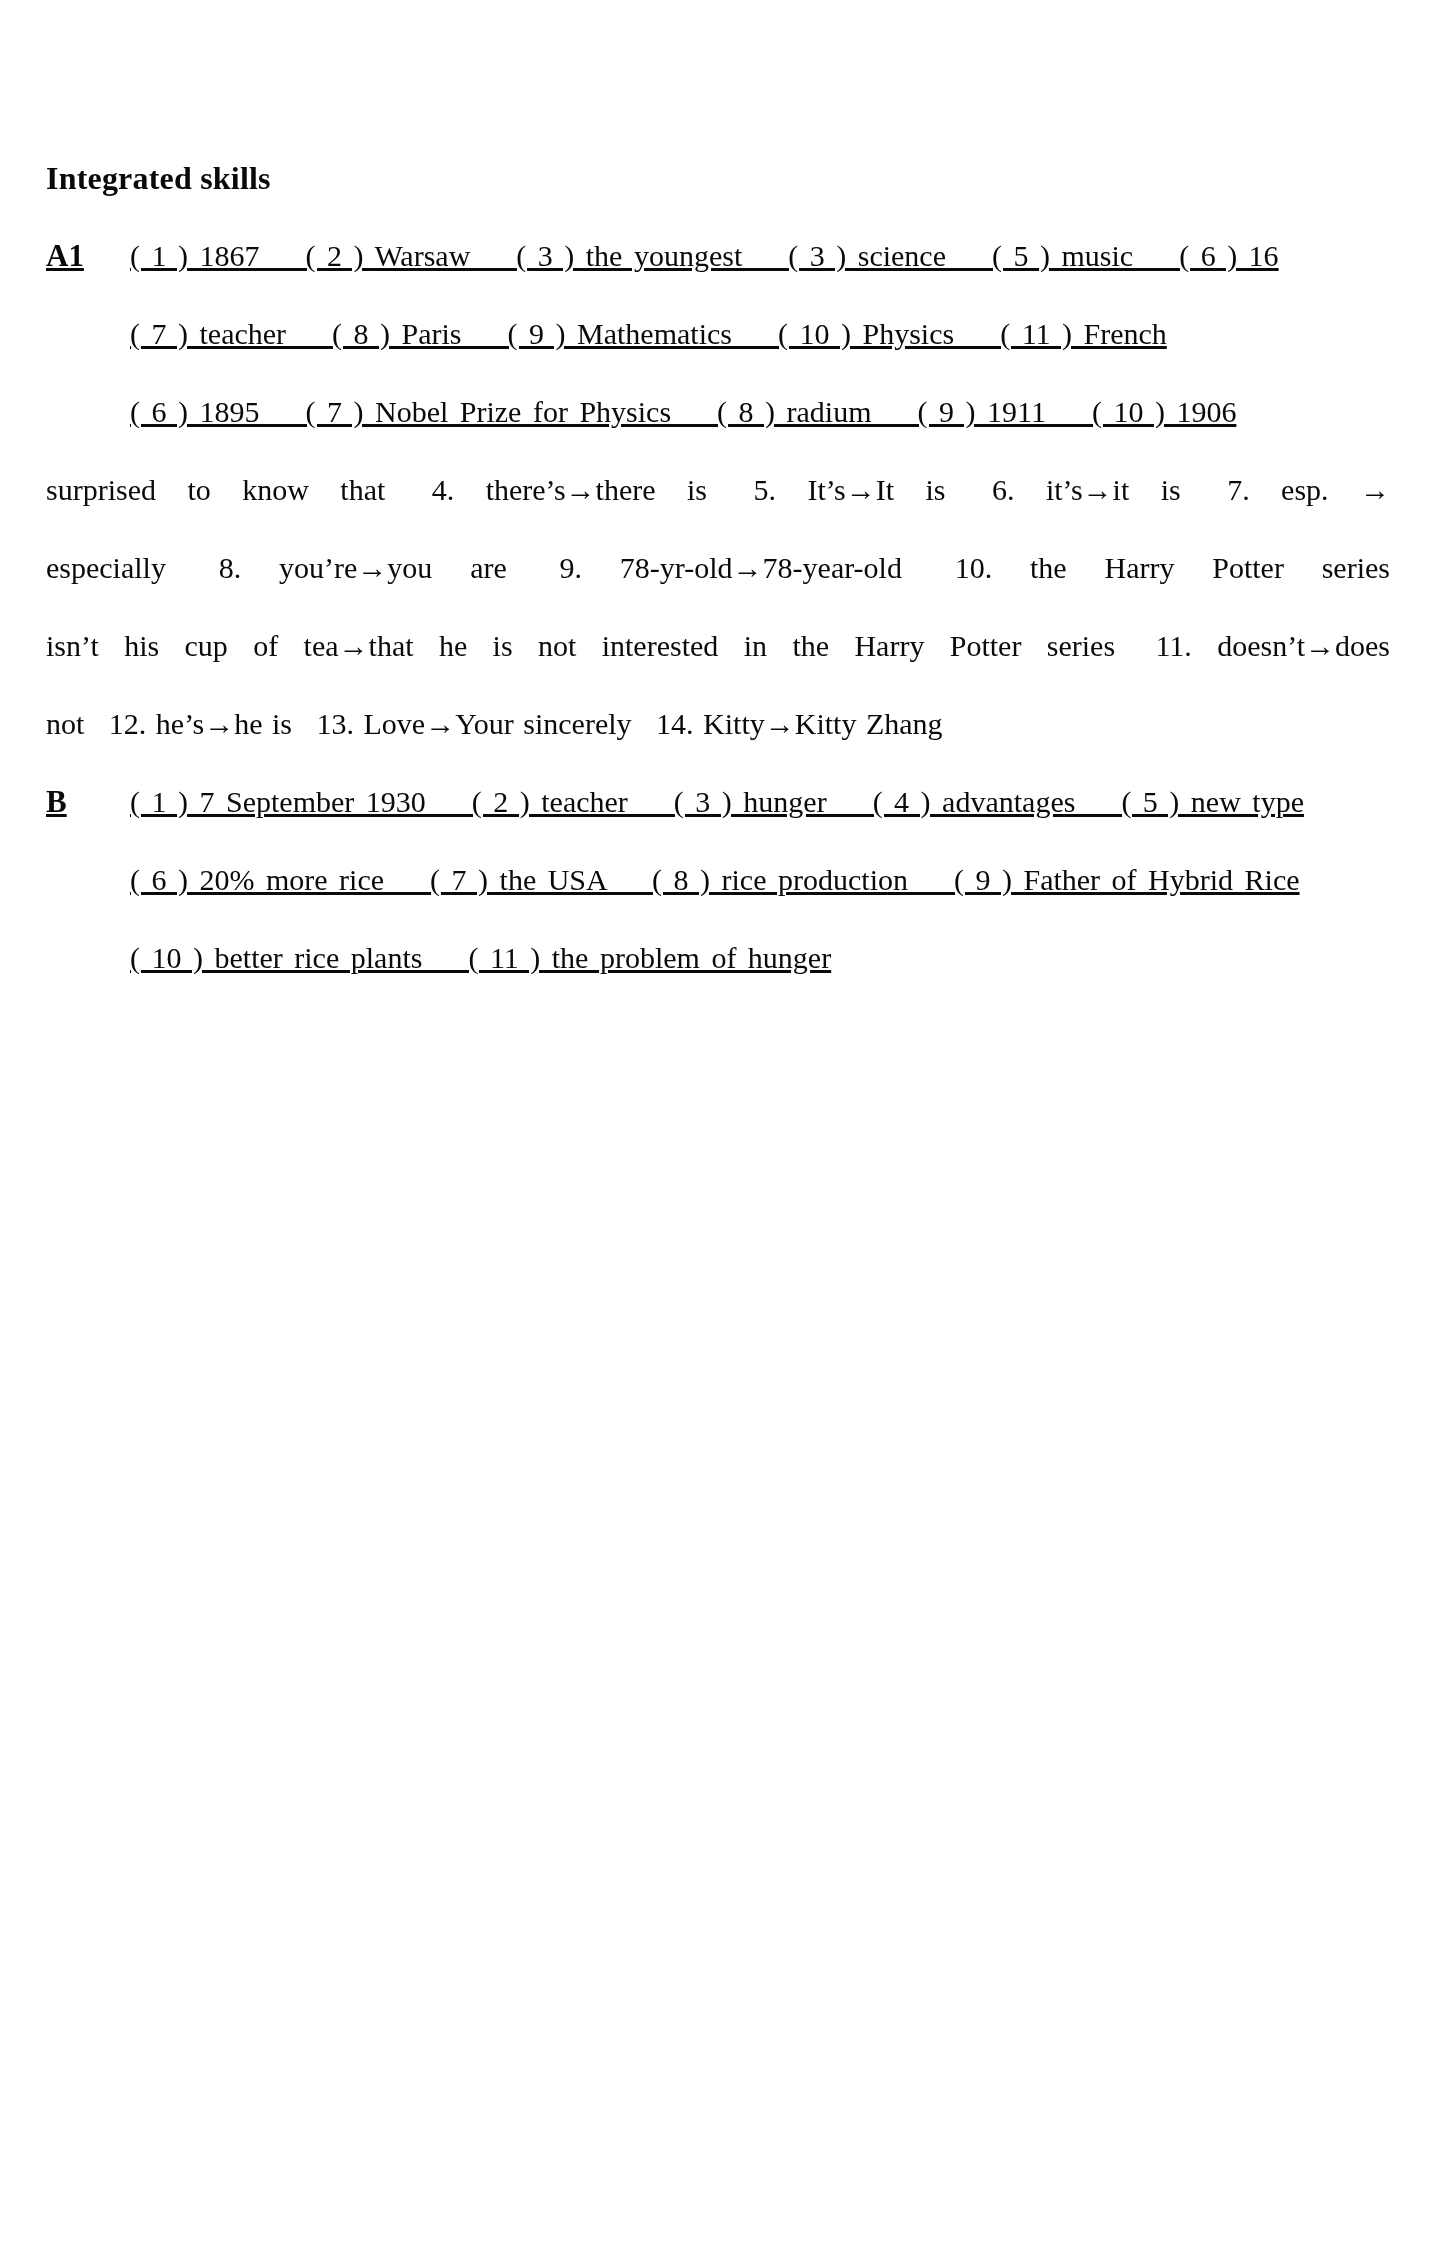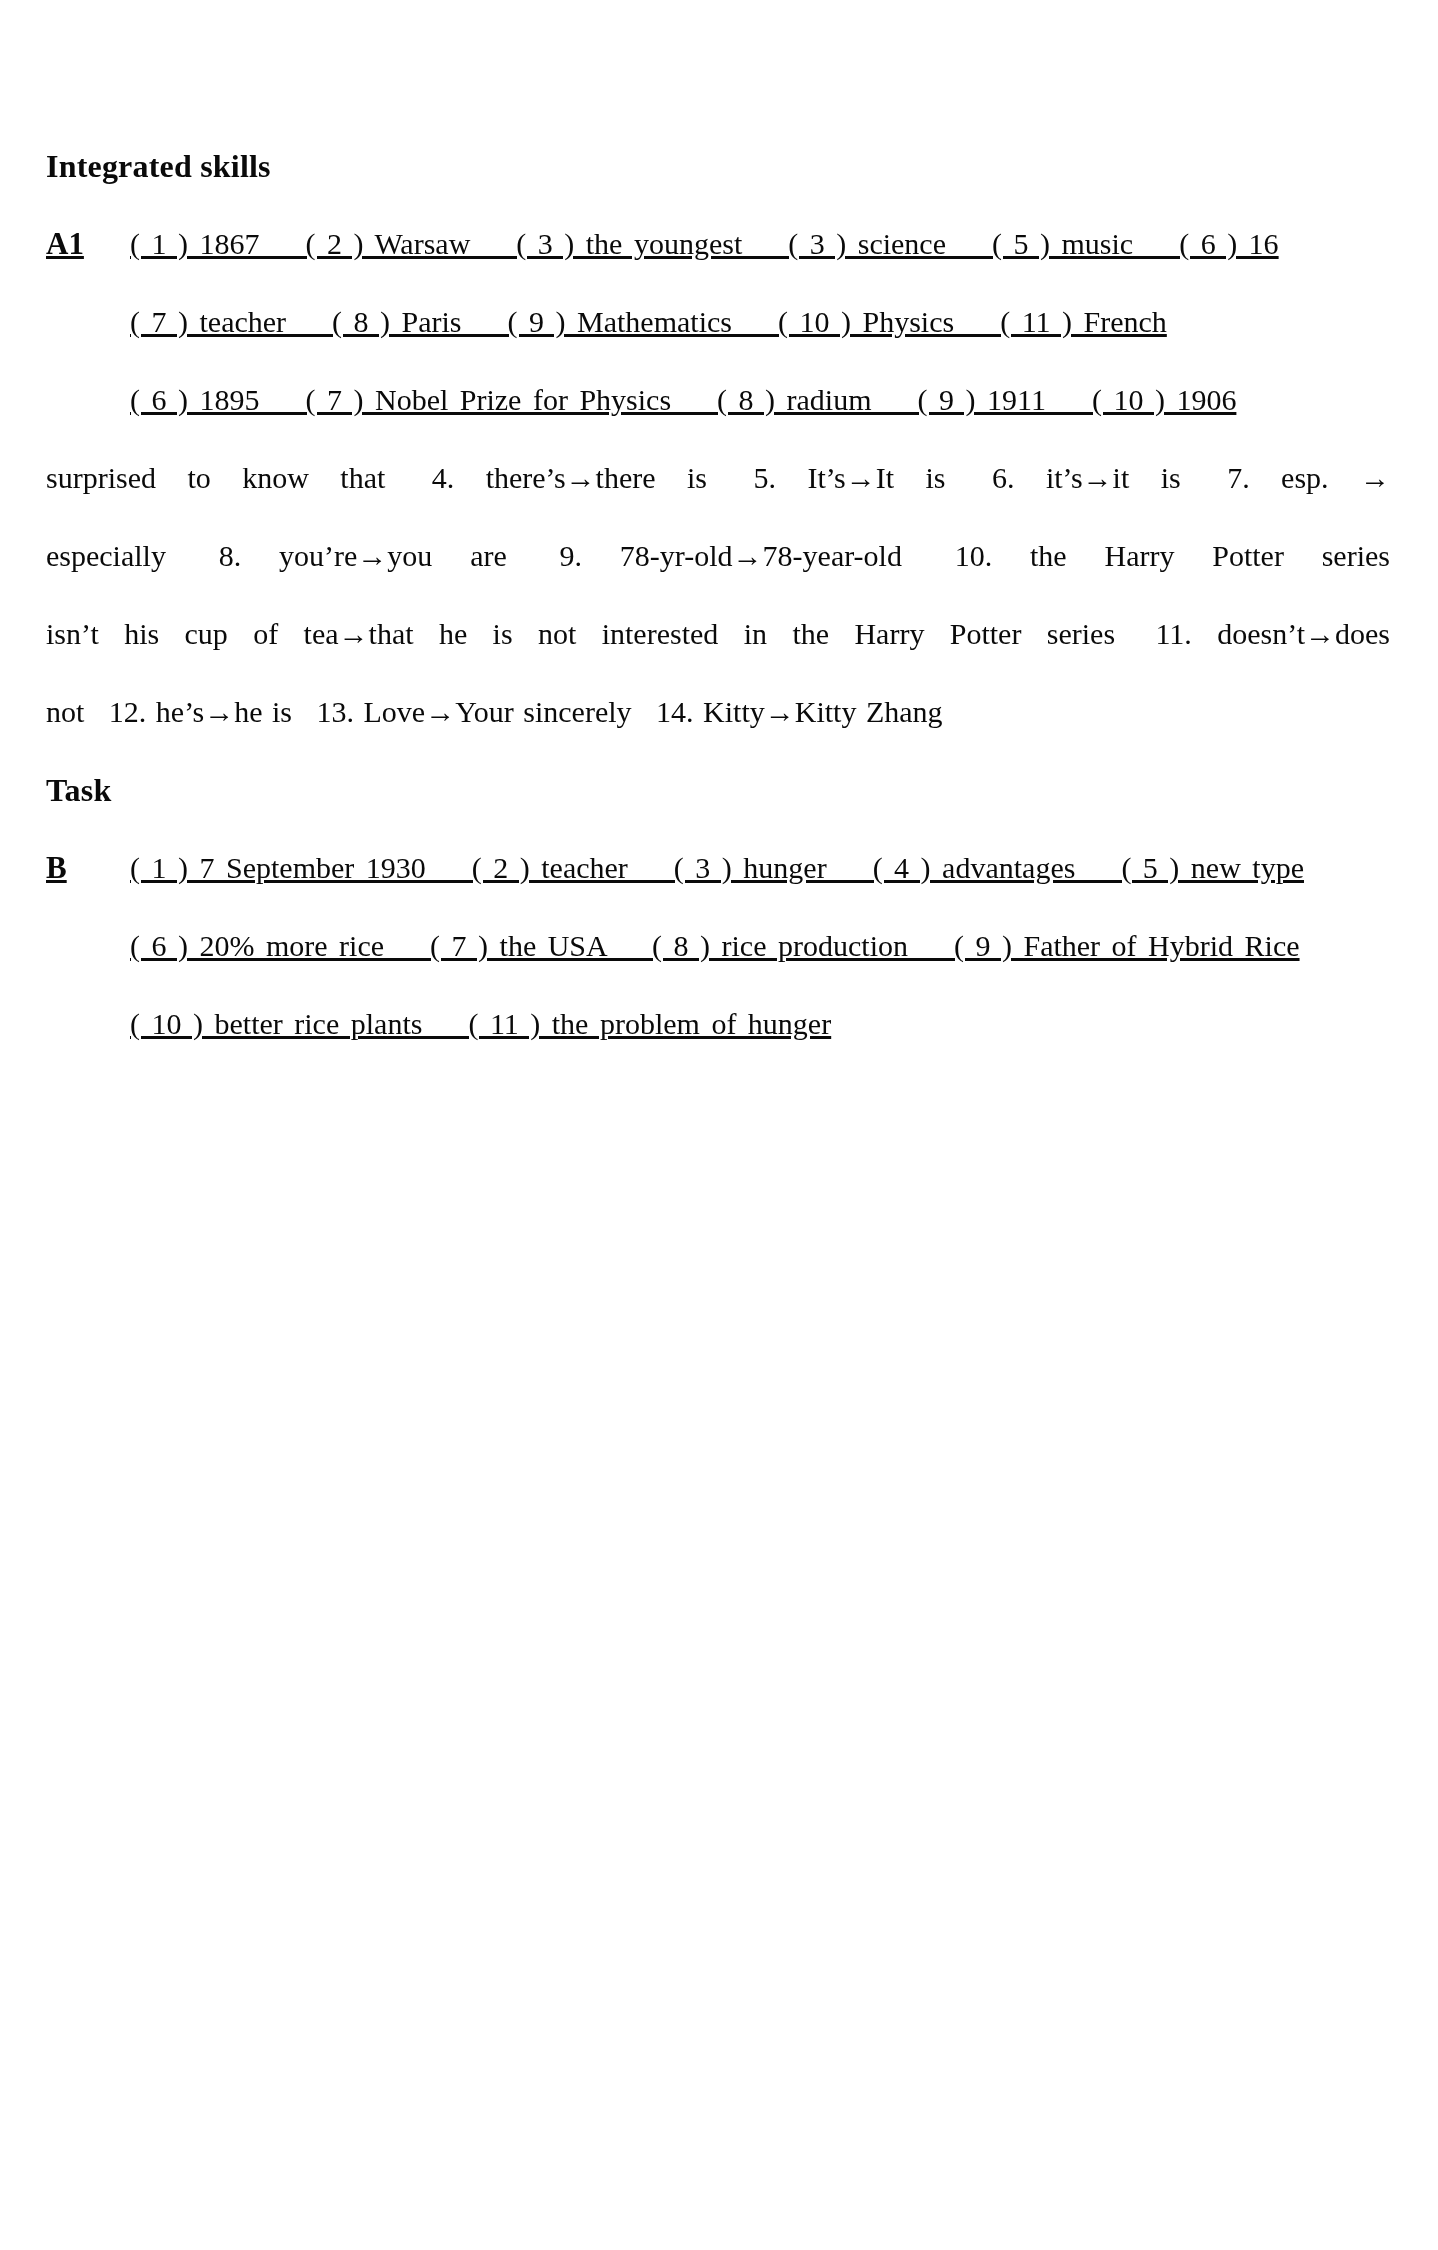--- a/index.html
+++ b/index.html
@@ -15,21 +15,21 @@
     color: #0a0a0a;
   }
   .page {
     position: absolute;
     inset: 0;
     background: #ffffff;
     overflow: hidden;
   }
   .content {
     position: absolute;
-    top: 127px;
+    top: 139px;
     left: 46px;
     right: 48px;
     font-size: 30px;
     line-height: 78px;
   }
   .heading {
     font-weight: bold;
     font-size: 32px;
     letter-spacing: 0.2px;
   }
@@ -86,21 +86,20 @@
     </div>
 
 
     <div>
       <div class="para-line">surprised to know that  4. there’s→there is  5. It’s→It is  6. it’s→it is  7. esp. →</div>
       <div class="para-line">especially  8. you’re→you are  9. 78-yr-old→78-year-old  10. the Harry Potter series</div>
       <div class="para-line">isn’t his cup of tea→that he is not interested in the Harry Potter series  11. doesn’t→does</div>
       <div class="para-line para-line-last">not  12. he’s→he is  13. Love→Your sincerely  14. Kitty→Kitty Zhang</div>
     </div>
 
-    <div class="heading">Task</div>
 
     <div>
       <div class="answer-row">
         <span class="answer-label">B</span>
         <span class="answer-line">( 1 ) 7 September 1930    ( 2 ) teacher    ( 3 ) hunger    ( 4 ) advantages    ( 5 ) new type</span>
       </div>
       <div class="answer-row">
         <span class="answer-label"></span>
         <span class="answer-line">( 6 ) 20% more rice    ( 7 ) the USA    ( 8 ) rice production    ( 9 ) Father of Hybrid Rice</span>
       </div>

